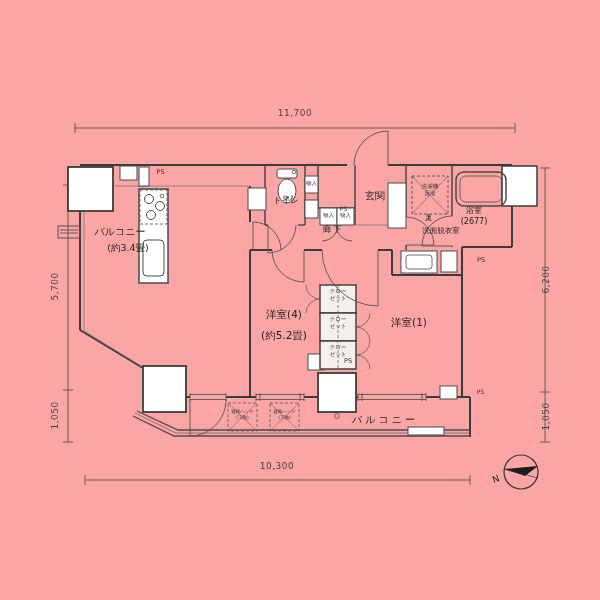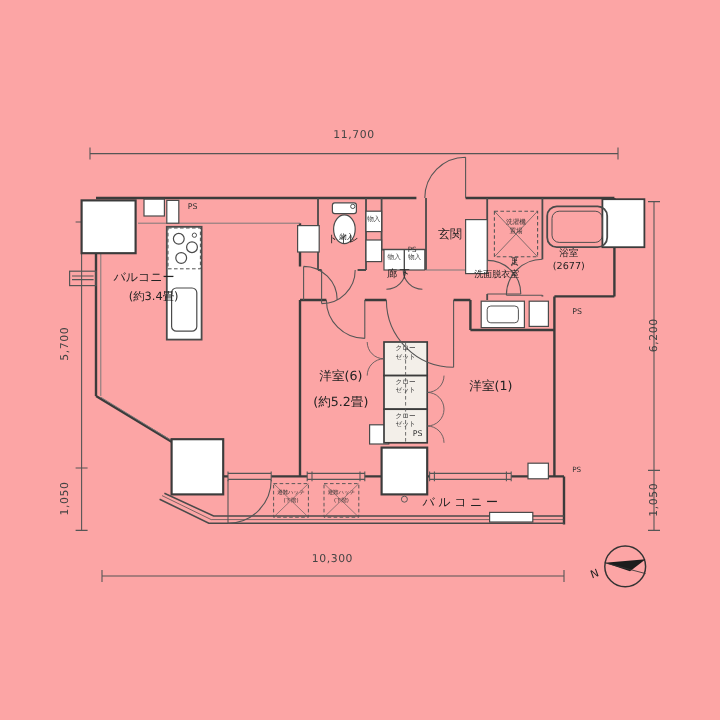--- a/index.html
+++ b/index.html
@@ -155,31 +155,31 @@
 <div class="lbl dim rot" style="left:33px;top:281px;width:44px;">5,700</div>
 <div class="lbl dim rot" style="left:33px;top:410px;width:44px;">1,050</div>
 <div class="lbl dim rot" style="left:524px;top:274px;width:44px;">6,200</div>
 <div class="lbl dim rot" style="left:524px;top:411px;width:44px;">1,050</div>
 
 <div class="lbl room" style="left:86px;top:224px;width:68px;font-size:10px;line-height:16px;">
   <span>バルコニー</span>
   <span style="font-size:9.5px;margin-left:16px;">(約3.4畳)</span>
 </div>
 <div class="lbl room" style="left:246px;top:304px;width:76px;line-height:21px;">
-  <span>洋室(6)</span>
+  <span>洋室(4)</span>
   <span>(約5.2畳)</span>
 </div>
 <div class="lbl room" style="left:366px;top:312px;width:86px;line-height:21px;">
   <span>洋室(1)</span>
 </div>
 <div class="lbl room" style="left:342px;top:414px;width:86px;font-size:10px;letter-spacing:3px;">バルコニー</div>
 <div class="lbl small" style="left:355px;top:190px;width:40px;font-size:10px;">玄関</div>
 <div class="lbl small" style="left:313px;top:224px;width:40px;letter-spacing:2px;">廊下</div>
 <div class="lbl small" style="left:266px;top:195px;width:40px;">トイレ</div>
-<div class="lbl small" style="left:383px;top:226px;width:62px;font-size:7.5px;font-family:Liberation Mono, monospace;">洗面脱衣室</div>
+<div class="lbl small" style="left:410px;top:226px;width:62px;font-size:7.5px;">洗面脱衣室</div>
 <div class="lbl small" style="left:450px;top:205px;width:48px;font-size:8px;line-height:11px;">
   <span>浴室</span>
   <span>(2677)</span>
 </div>
 
 <div class="lbl tiny vert" style="left:392px;top:192px;height:34px;font-size:6.5px;">下足入</div>
 <div class="lbl micro" style="left:304px;top:180px;width:15px;">物入</div>
 <div class="lbl tiny" style="left:248px;top:194px;width:18px;">物入</div>
 <div class="lbl micro" style="left:320px;top:212px;width:17px;">物入</div>
 <div class="lbl micro" style="left:337px;top:212px;width:17px;">物入</div>

